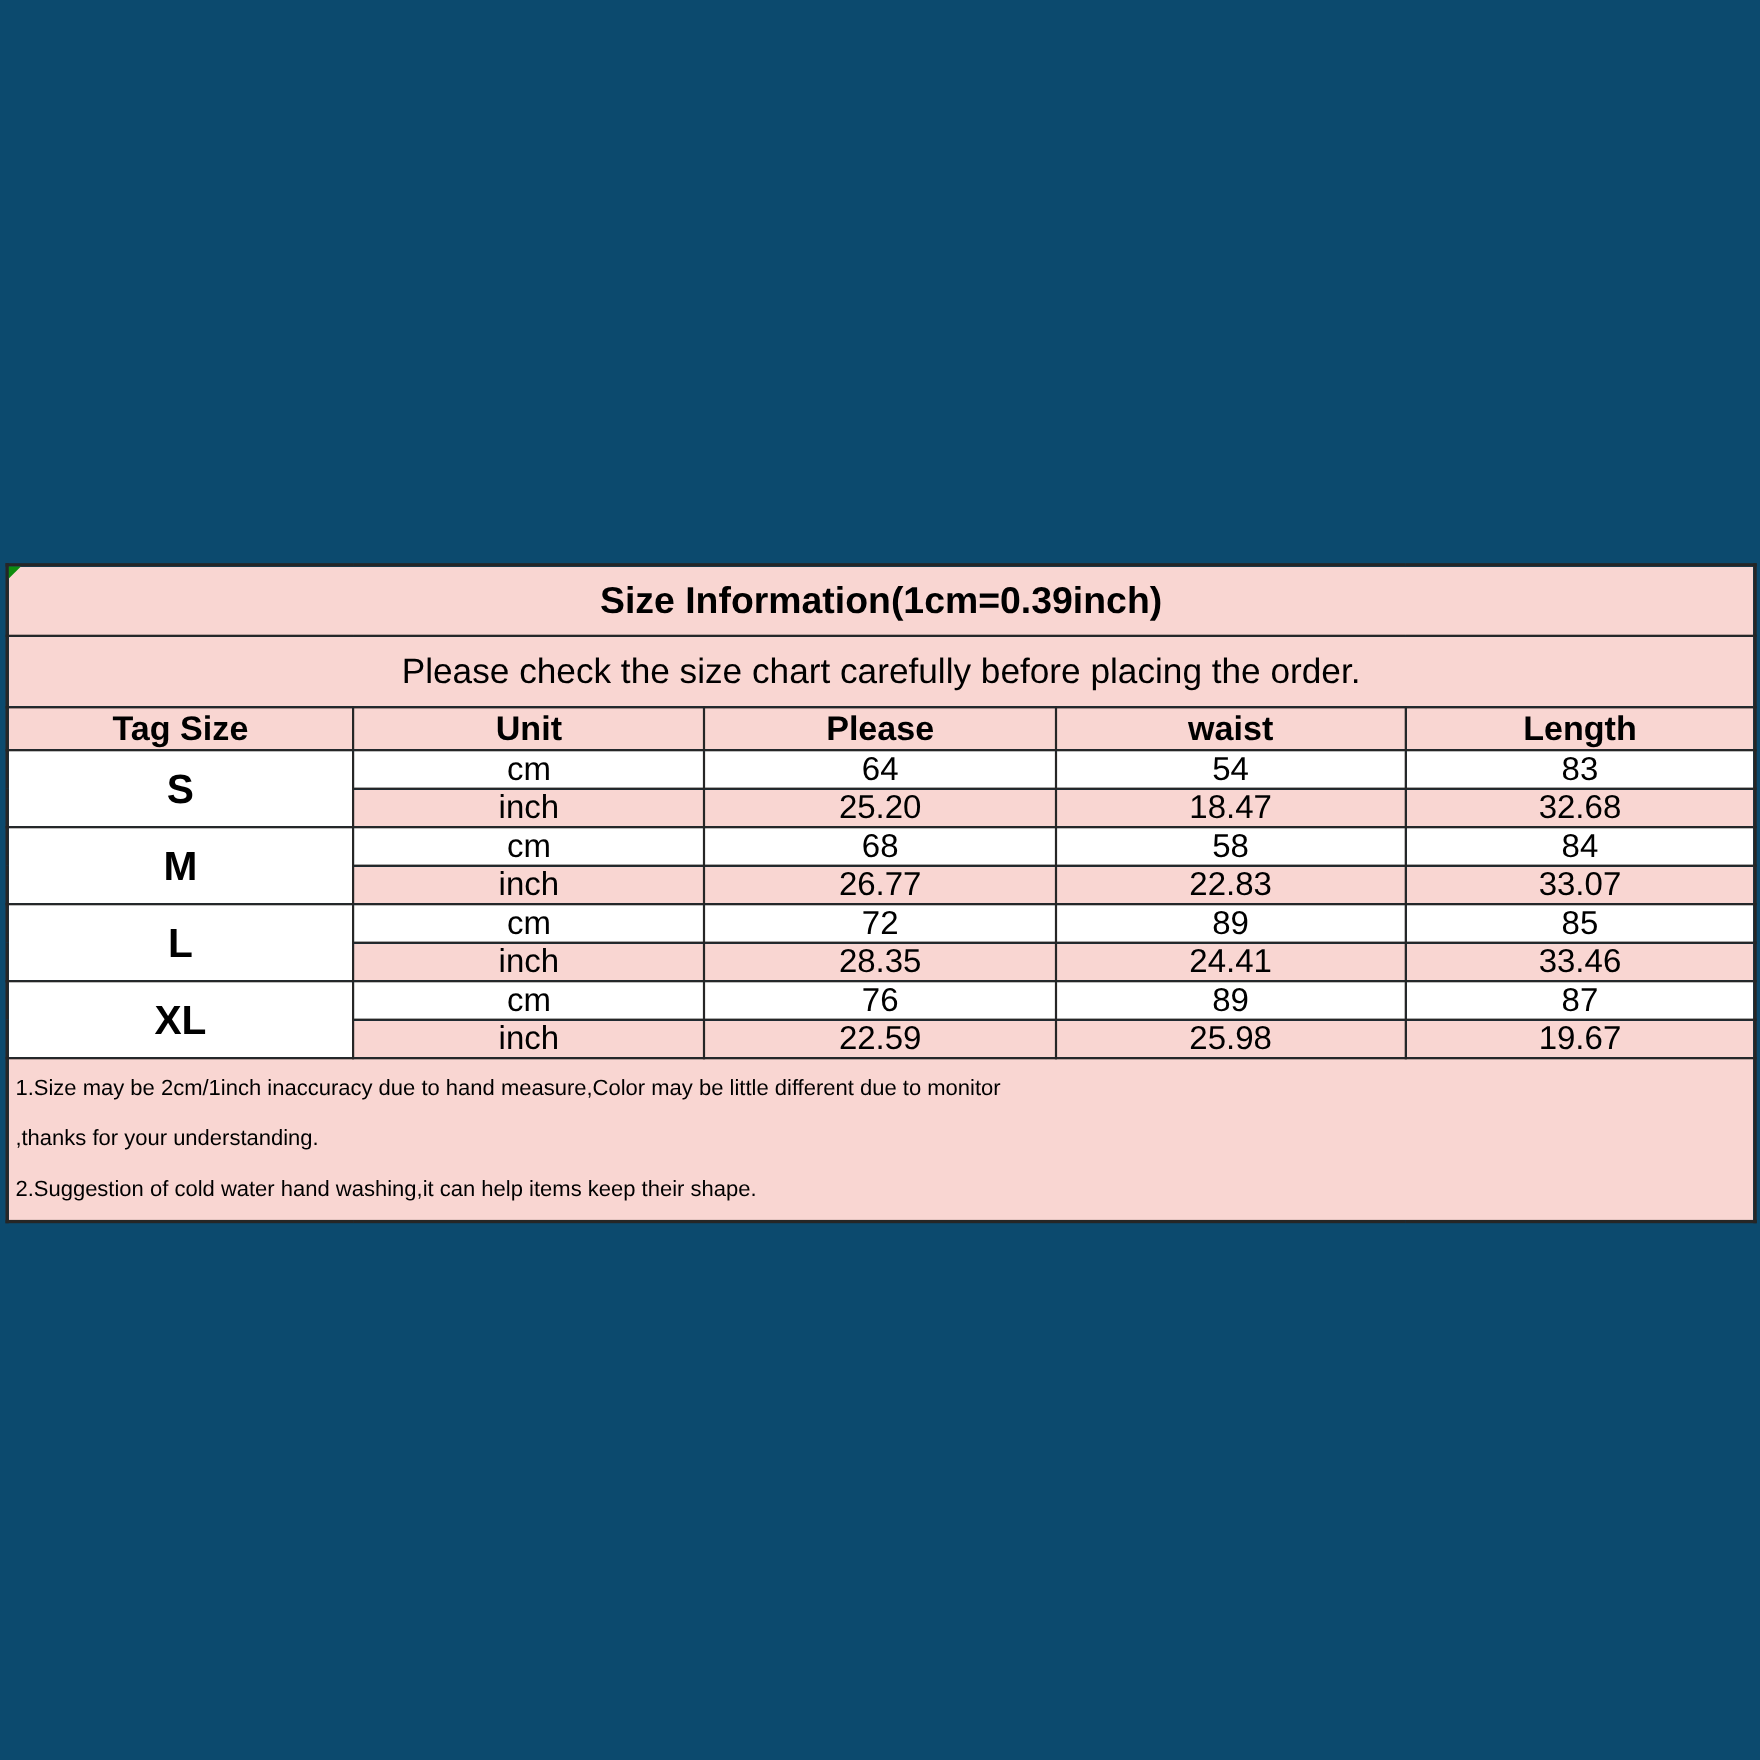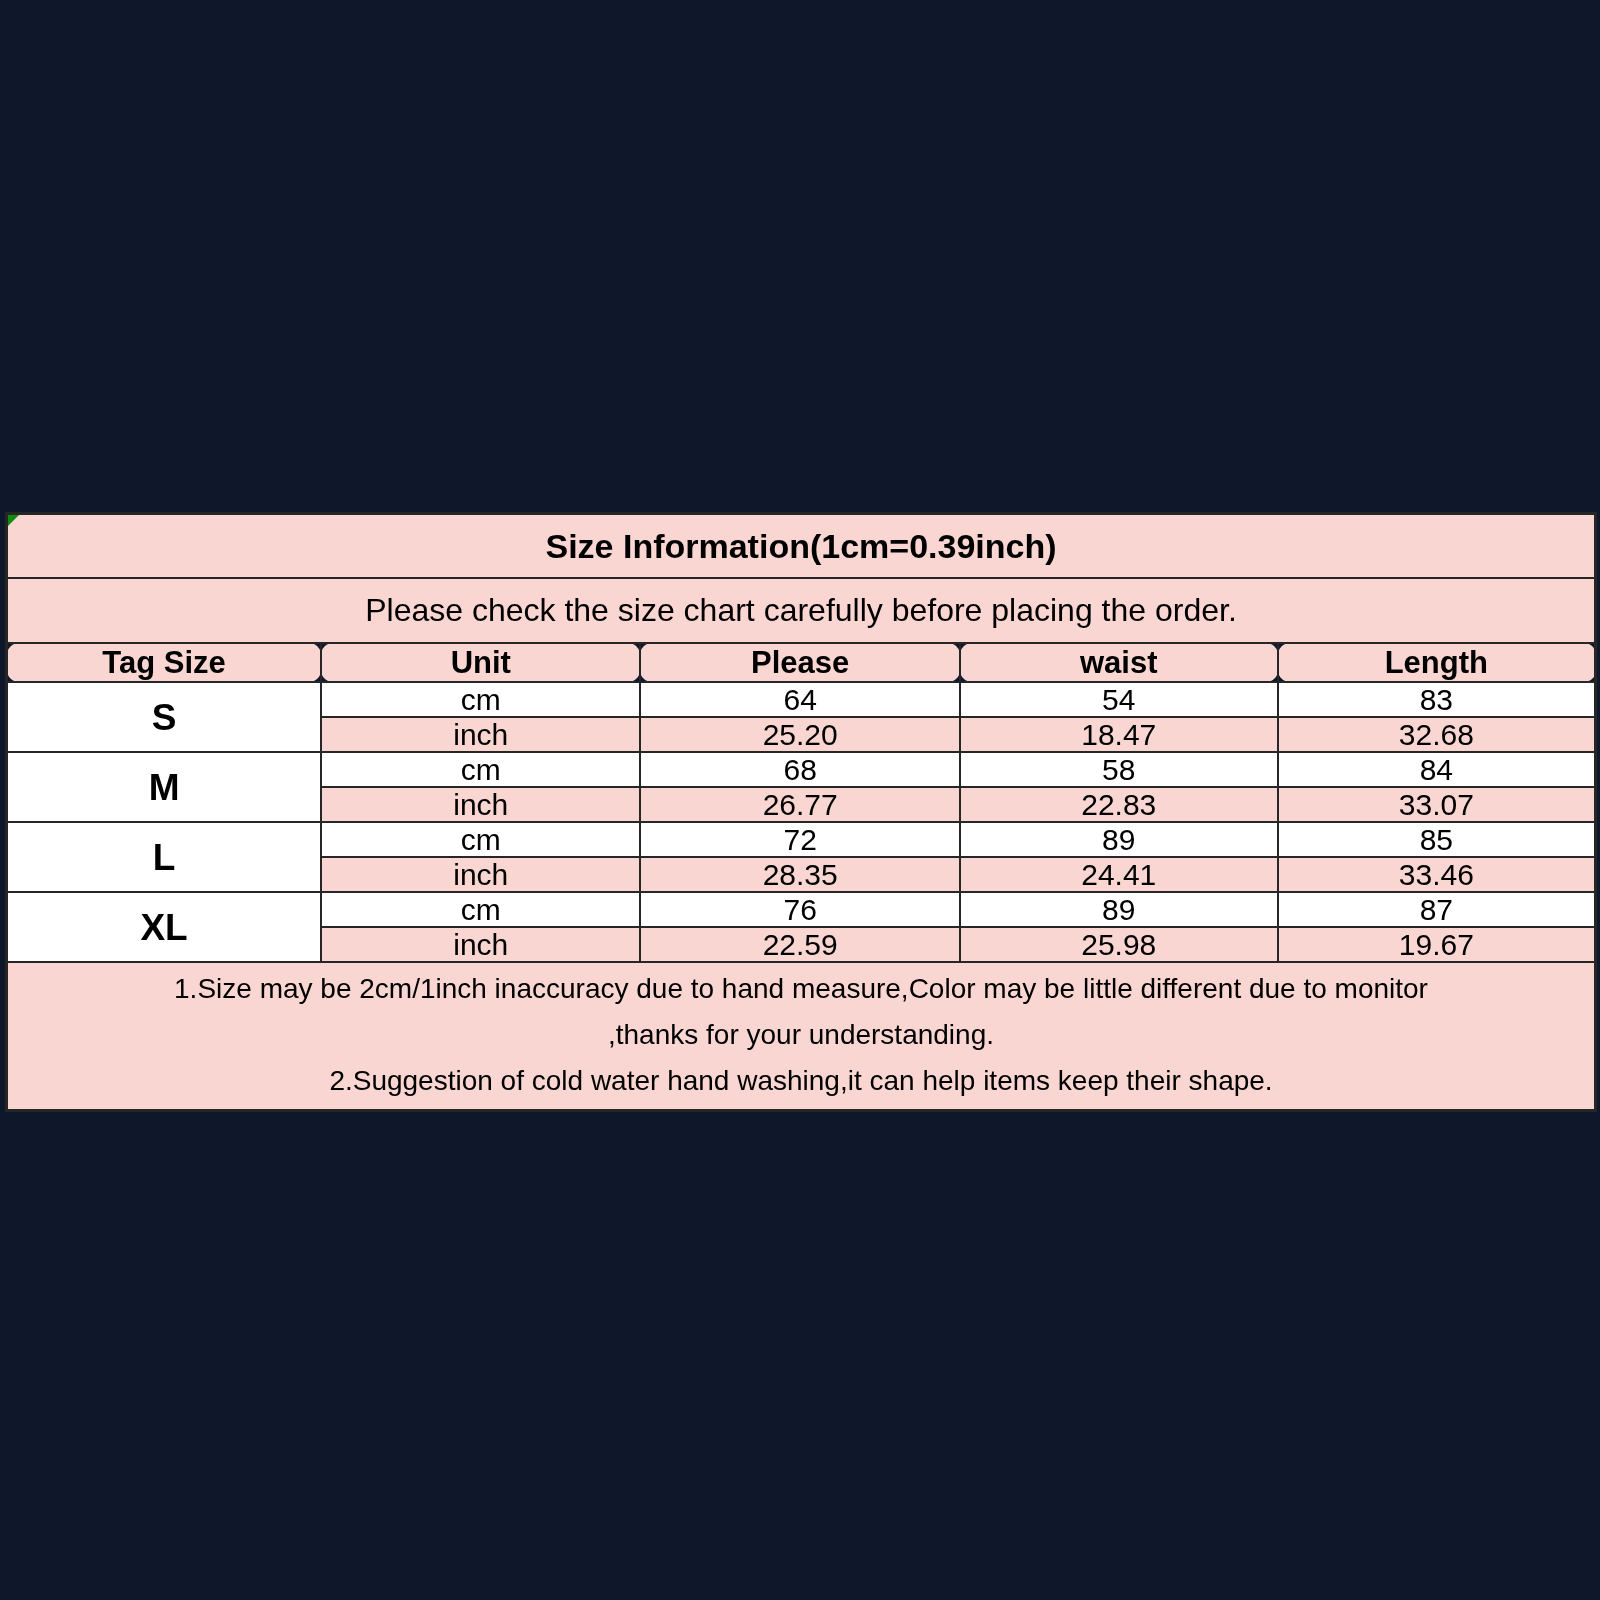--- a/index.html
+++ b/index.html
@@ -5,21 +5,21 @@
   html, body {
     margin: 0;
     padding: 0;
     background: #ffffff;
     font-family: "Liberation Sans", sans-serif;
   }
   .canvas {
     position: relative;
     width: 1600px;
     height: 1600px;
-    background: #0f172a;
+    background: #0c4a6e;
     overflow: hidden;
   }
   .size-table-wrap {
     position: absolute;
     left: 5px;
     top: 512px;
     width: 1592px;
   }
   table.size-table {
     border-collapse: collapse;
@@ -47,37 +47,36 @@
     height: 63px;
     font-size: 32px;
     font-weight: normal;
     text-align: center;
   }
   tr.header-row th {
     height: 37px;
     font-size: 31px;
     font-weight: bold;
     line-height: 37px;
-    border-radius: 12px;
   }
   tr.data-row td {
     height: 33px;
     font-size: 30px;
     line-height: 33px;
     font-weight: normal;
   }
   tr.data-row td.tag-cell {
     font-size: 37px;
     font-weight: bold;
   }
   tr.notes-row td {
     height: 140px;
-    text-align: center;
+    text-align: left;
     vertical-align: top;
-    font-size: 28px;
+    font-size: 20px;
     line-height: 46px;
     padding: 3px 6px;
   }
   .note-line { white-space: nowrap; }
   .green-corner {
     position: absolute;
     left: 3px;
     top: 3px;
     width: 0;
     height: 0;

